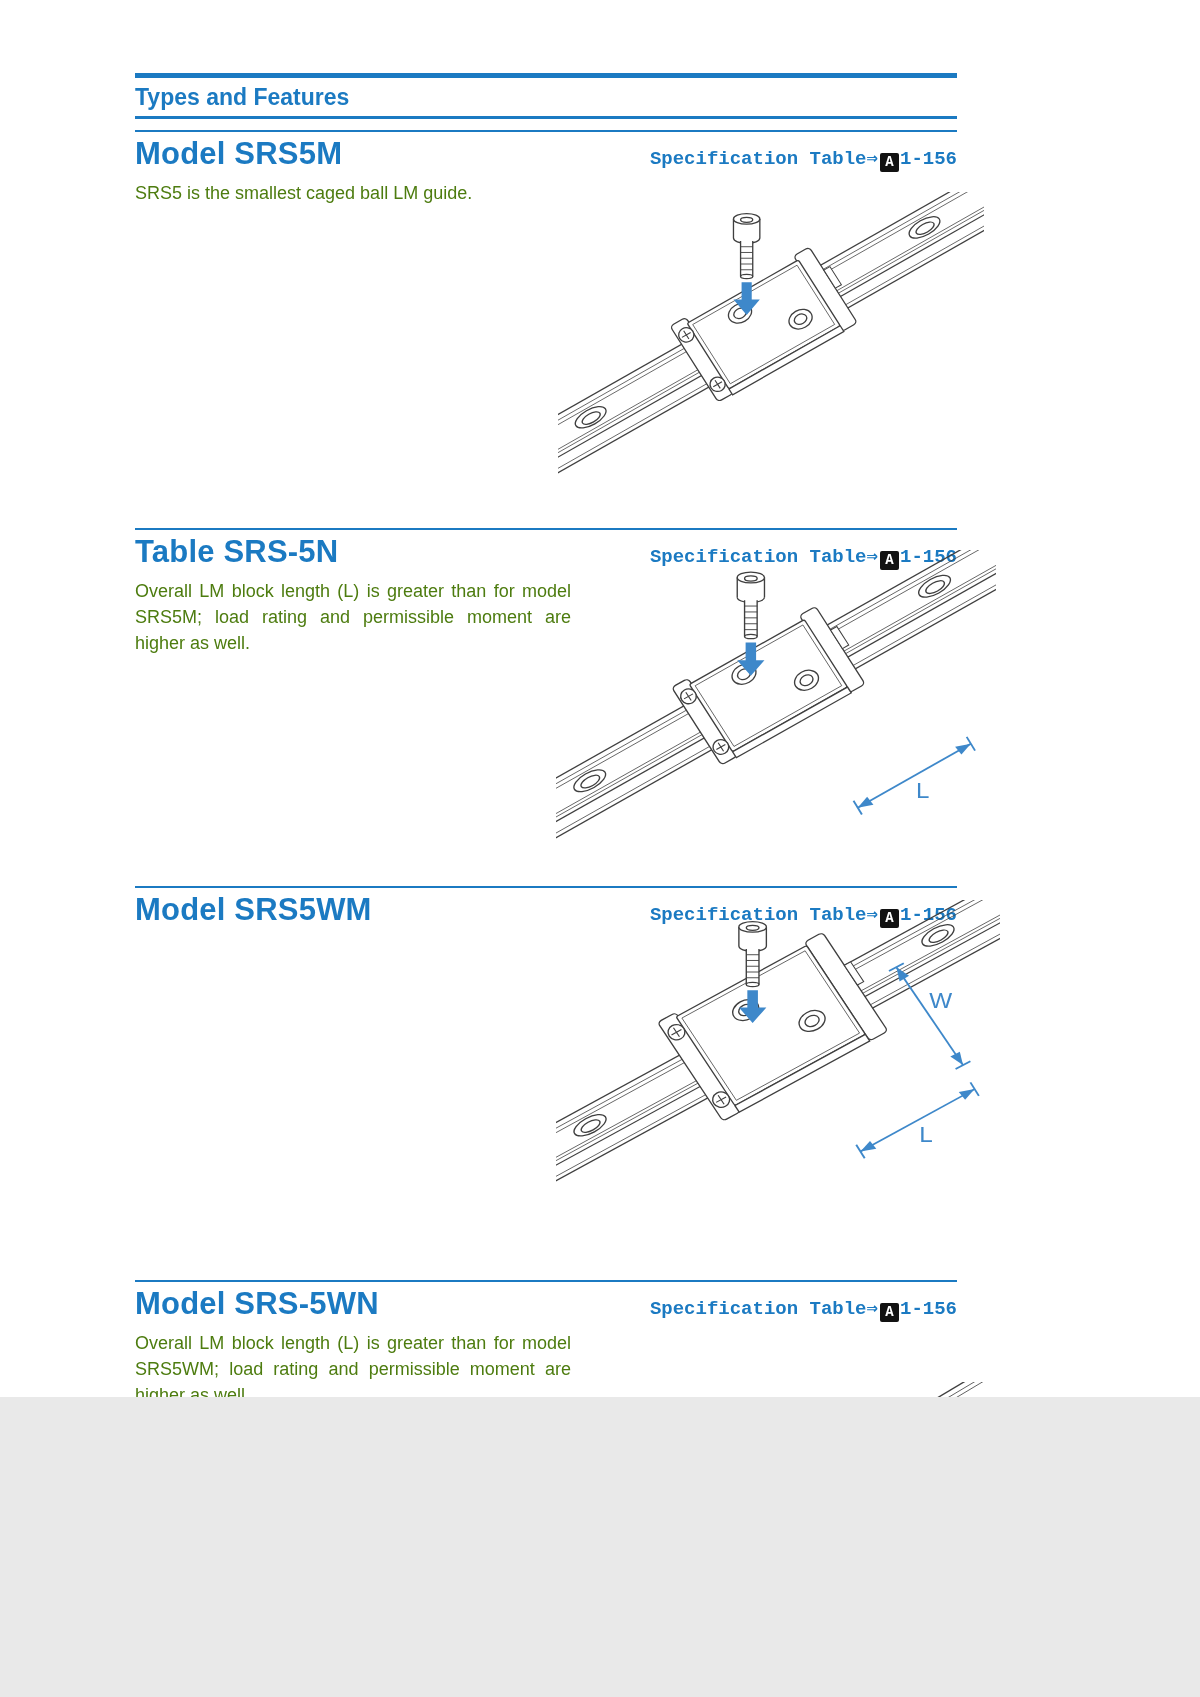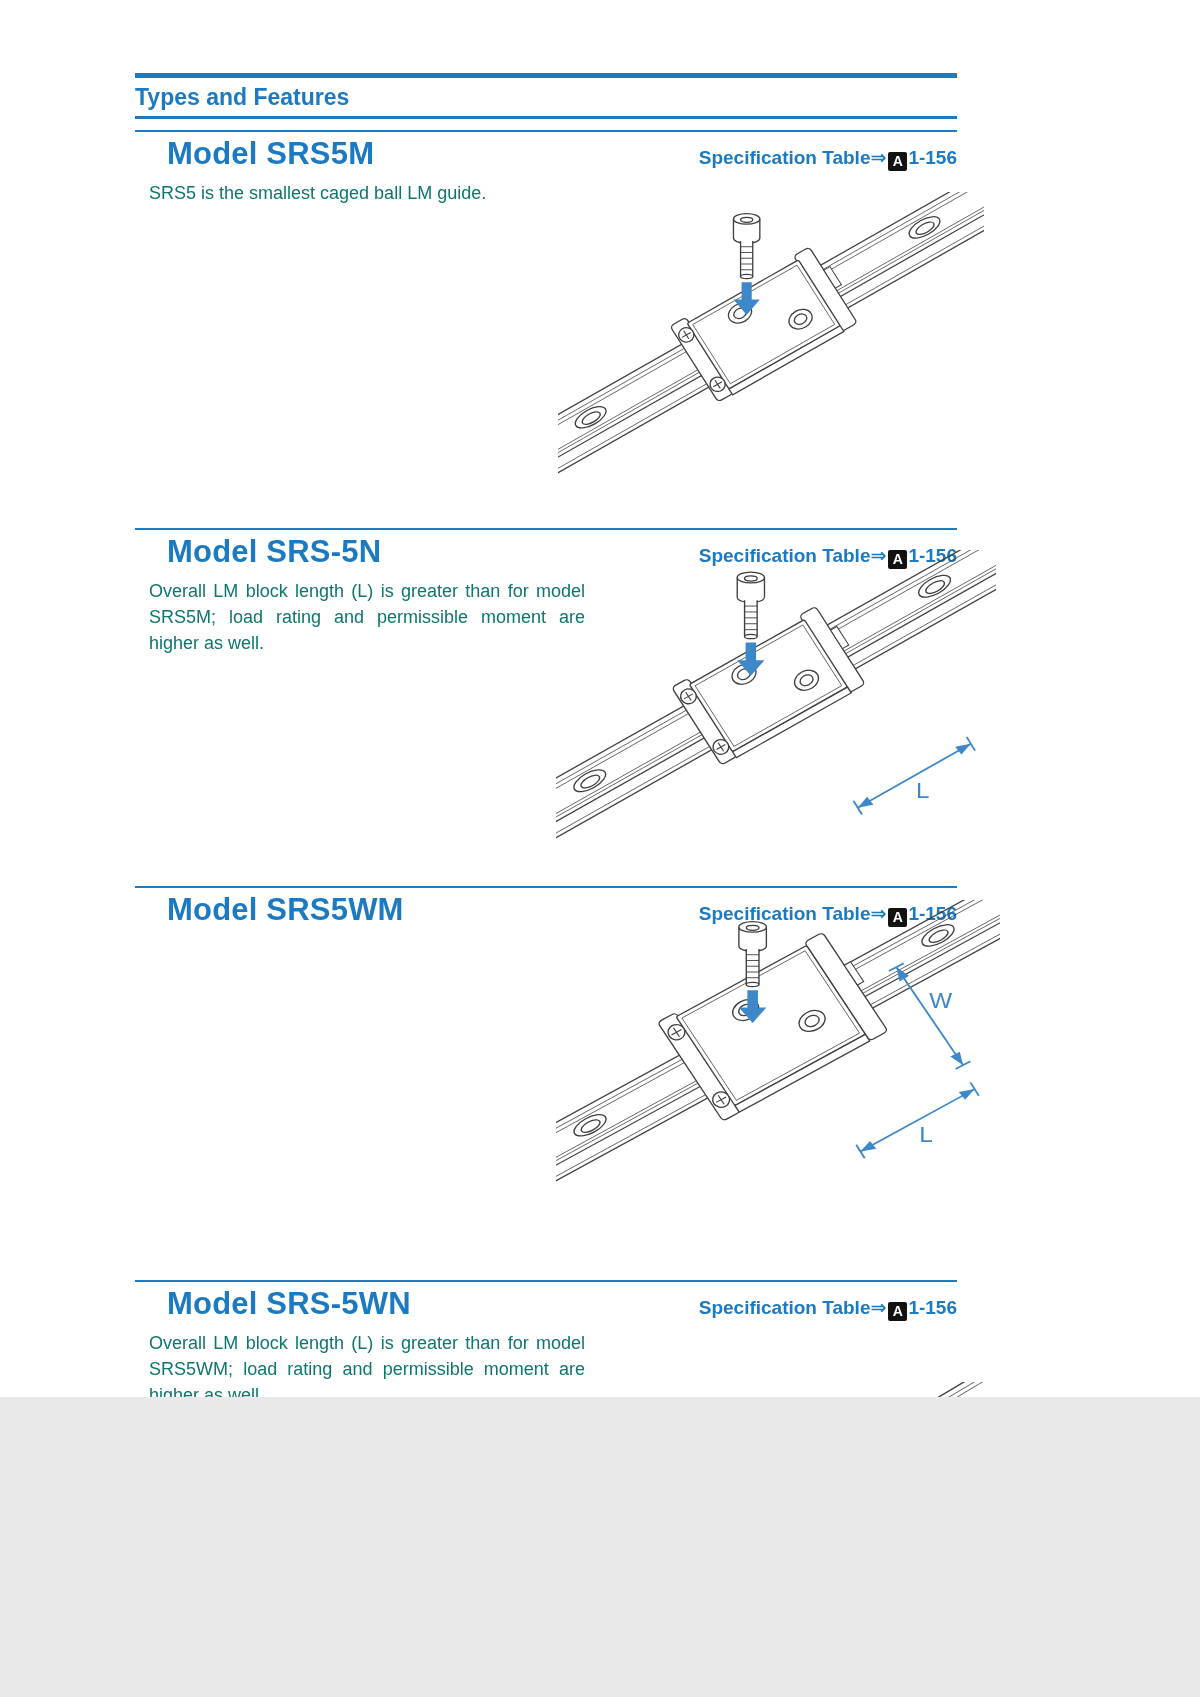--- a/index.html
+++ b/index.html
@@ -19,38 +19,38 @@
     margin:6px 0 5px 0;
     font-size:23px;line-height:27px;font-weight:bold;color:#1b7ac2;
   }
   .hdr-rule-med{height:3px;background:#1b7ac2;}
   
   .section{position:absolute;left:135px;width:822px;}
   .section-rule{height:2px;background:#1b7ac2;}
   .section-head{
     display:flex;justify-content:space-between;align-items:baseline;
     margin-top:3px;
-    margin-left:32px;
   }
   .section-title{
     margin:0;font-size:31px;line-height:37px;font-weight:bold;color:#1b7ac2;
     letter-spacing:0.2px;
   }
   .speclink{
     font-size:19px;font-weight:bold;color:#1b7ac2;text-decoration:none;
     white-space:nowrap;
+    font-family:Liberation Mono, monospace;
   }
   .speclink .badge{
     display:inline-block;width:19px;height:19px;margin:0 1px 0 2px;
     background:#121212;color:#ffffff;border-radius:2px;
     font-size:14px;line-height:19px;text-align:center;vertical-align:-2px;
   }
   .desc{
-    margin:8px 0 0 14px;width:436px;
-    font-size:18px;line-height:26px;color:#0f766e;
+    margin:8px 0 0 0;width:436px;
+    font-size:18px;line-height:26px;color:#4d7c0f;
     text-align:justify;
   }
   .desc.single{width:auto;text-align:left;}
   .illus{position:absolute;overflow:hidden;}
   .illus svg{display:block;width:100%;height:100%;}
   .dim-label{
     font-family:"Liberation Sans","DejaVu Sans",sans-serif;
     font-size:23px;fill:#3e88ca;
   }
 </style>
@@ -174,21 +174,21 @@
   </div>
   <div class="illus" style="left:558px;top:192px;width:426px;height:288px">
     <svg viewBox="0 0 420 300" preserveAspectRatio="none">
       <use href="#guide-narrow"></use>
     </svg>
   </div>
 
   <div class="section" style="top:528px">
     <div class="section-rule"></div>
     <div class="section-head">
-      <h2 class="section-title">Model SRS-5N</h2>
+      <h2 class="section-title">Table SRS-5N</h2>
       <a class="speclink"><span>Specification Table</span><span>⇒</span><span class="badge">A</span><span>1-156</span></a>
     </div>
     <p class="desc">Overall LM block length (L) is greater than for model SRS5M; load rating and permissible moment are higher as well.</p>
   </div>
   <div class="illus" style="left:556px;top:550px;width:440px;height:295px">
     <svg viewBox="0 0 420 300" preserveAspectRatio="none">
       <use href="#guide-narrow"></use>
       <g stroke="#3e88ca" stroke-width="1.8" fill="none">
         <path d="M288 262 L396 197"></path>
         <path d="M284 255 L292 269"></path>

